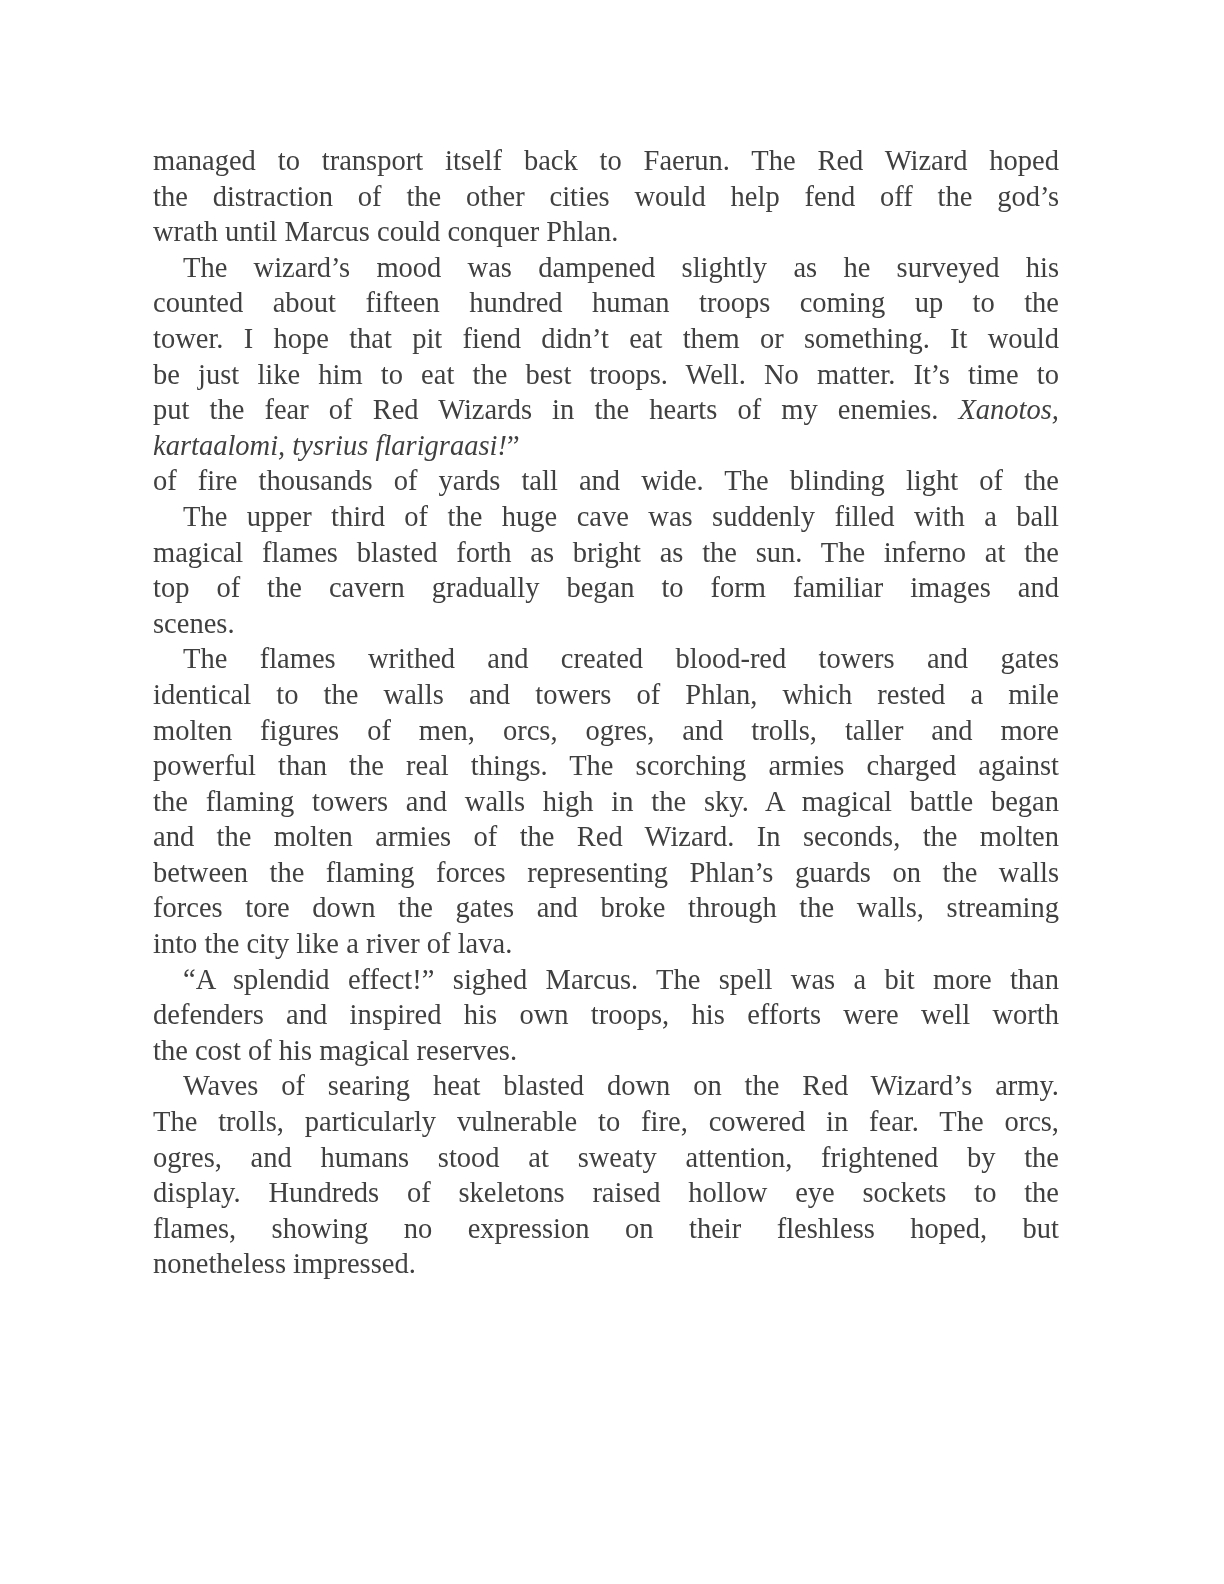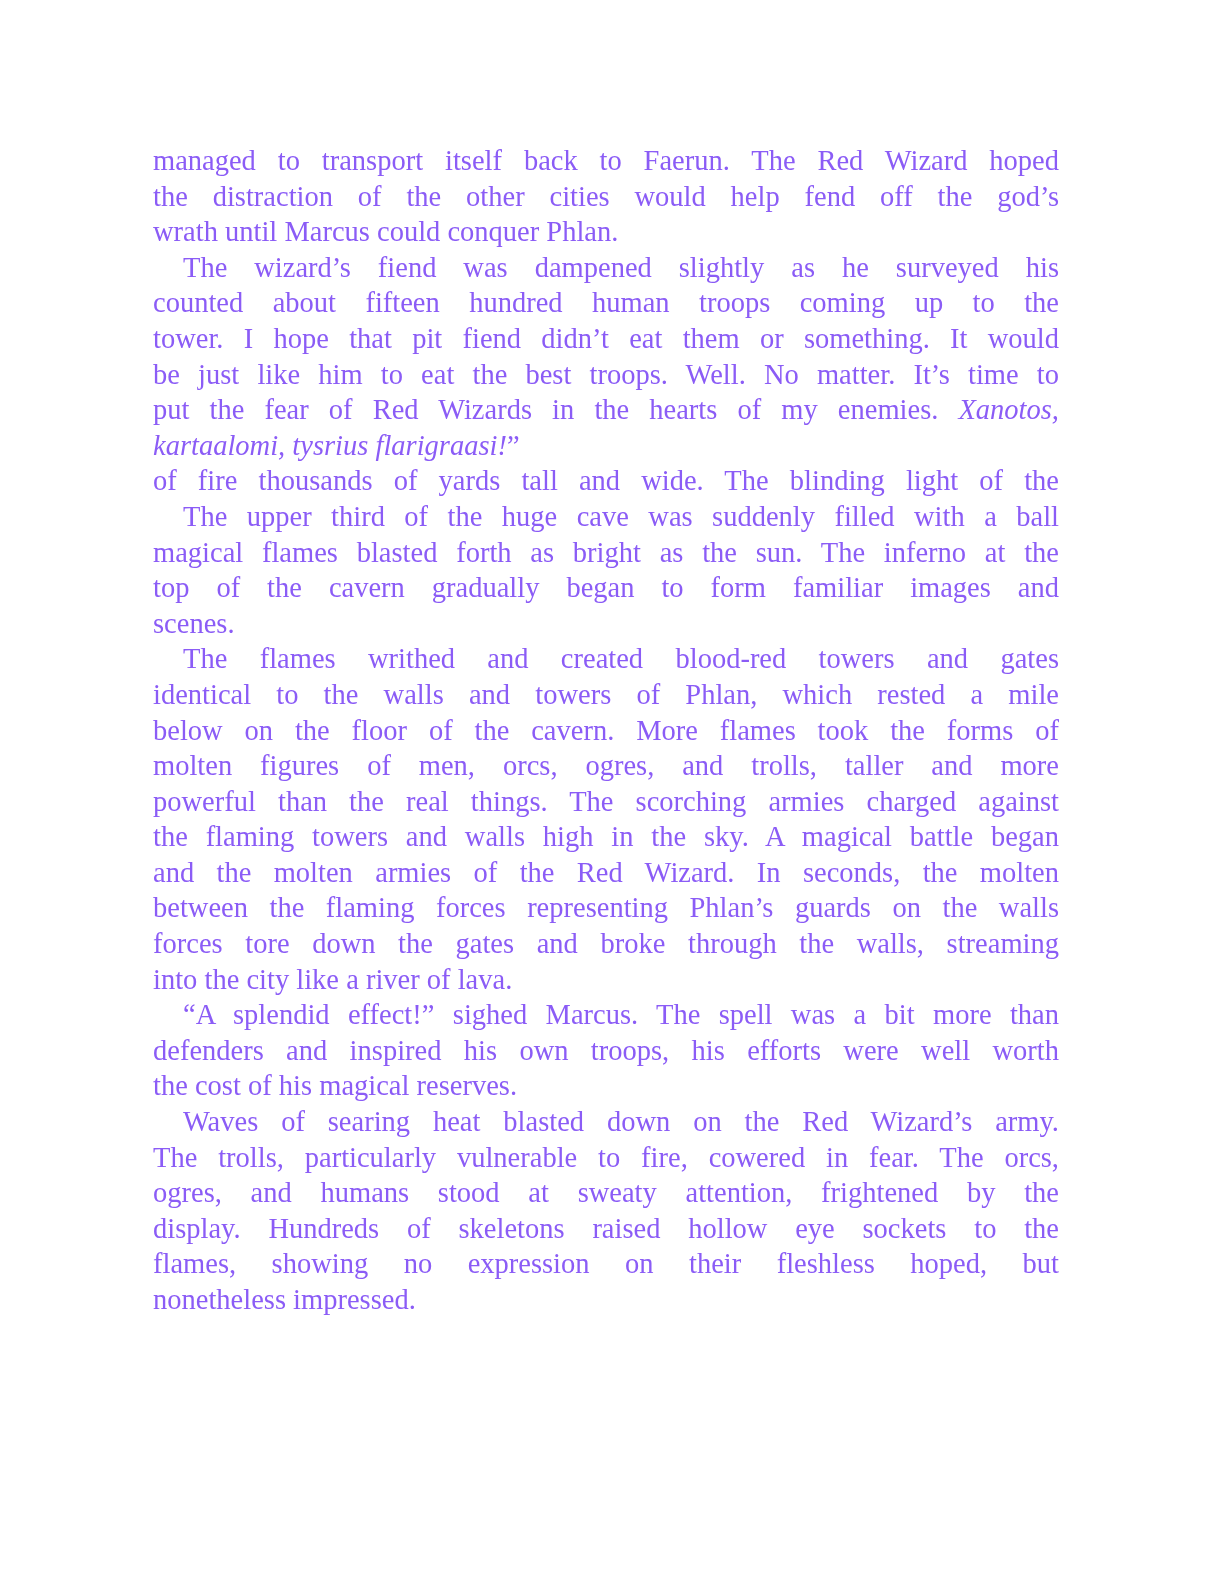--- a/index.html
+++ b/index.html
@@ -13,21 +13,21 @@
       position: relative;
       overflow: hidden;
     }
     .page {
       position: absolute;
       left: 153px;
       top: 143px;
       width: 906px;
       font-family: "Liberation Serif", "DejaVu Serif", serif;
       font-size: 28.5px;
-      color: #8b5cf6;
+      color: #404040;
     }
     .para {
       margin: 0;
       padding: 0;
     }
     .line {
       display: block;
       height: 35.6px;
       line-height: 35.6px;
       white-space: nowrap;
@@ -50,40 +50,39 @@
 
 <div class="page">
 
   <div class="para">
     <span class="line">managed to transport itself back to Faerun. The Red Wizard hoped</span>
     <span class="line">the distraction of the other cities would help fend off the god’s</span>
     <span class="line last">wrath until Marcus could conquer Phlan.</span>
   </div>
 
   <div class="para">
-    <span class="line indent">The wizard’s fiend was dampened slightly as he surveyed his</span>
+    <span class="line indent">The wizard’s mood was dampened slightly as he surveyed his</span>
     <span class="line">counted about fifteen hundred human troops coming up to the</span>
     <span class="line">tower. I hope that pit fiend didn’t eat them or something. It would</span>
     <span class="line">be just like him to eat the best troops. Well. No matter. It’s time to</span>
     <span class="line"><span>put the fear of Red Wizards in the hearts of my enemies. </span><em>Xanotos,</em></span>
     <span class="line last"><em>kartaalomi, tysrius flarigraasi!</em><span>”</span></span>
   </div>
 
   <div class="para">
     <span class="line">of fire thousands of yards tall and wide. The blinding light of the</span>
     <span class="line indent">The upper third of the huge cave was suddenly filled with a ball</span>
     <span class="line">magical flames blasted forth as bright as the sun. The inferno at the</span>
     <span class="line">top of the cavern gradually began to form familiar images and</span>
     <span class="line last">scenes.</span>
   </div>
 
   <div class="para">
     <span class="line indent">The flames writhed and created blood-red towers and gates</span>
     <span class="line">identical to the walls and towers of Phlan, which rested a mile</span>
-    <span class="line">below on the floor of the cavern. More flames took the forms of</span>
     <span class="line">molten figures of men, orcs, ogres, and trolls, taller and more</span>
     <span class="line">powerful than the real things. The scorching armies charged against</span>
     <span class="line">the flaming towers and walls high in the sky. A magical battle began</span>
     <span class="line">and the molten armies of the Red Wizard. In seconds, the molten</span>
     <span class="line">between the flaming forces representing Phlan’s guards on the walls</span>
     <span class="line">forces tore down the gates and broke through the walls, streaming</span>
     <span class="line last">into the city like a river of lava.</span>
   </div>
 
   <div class="para">

